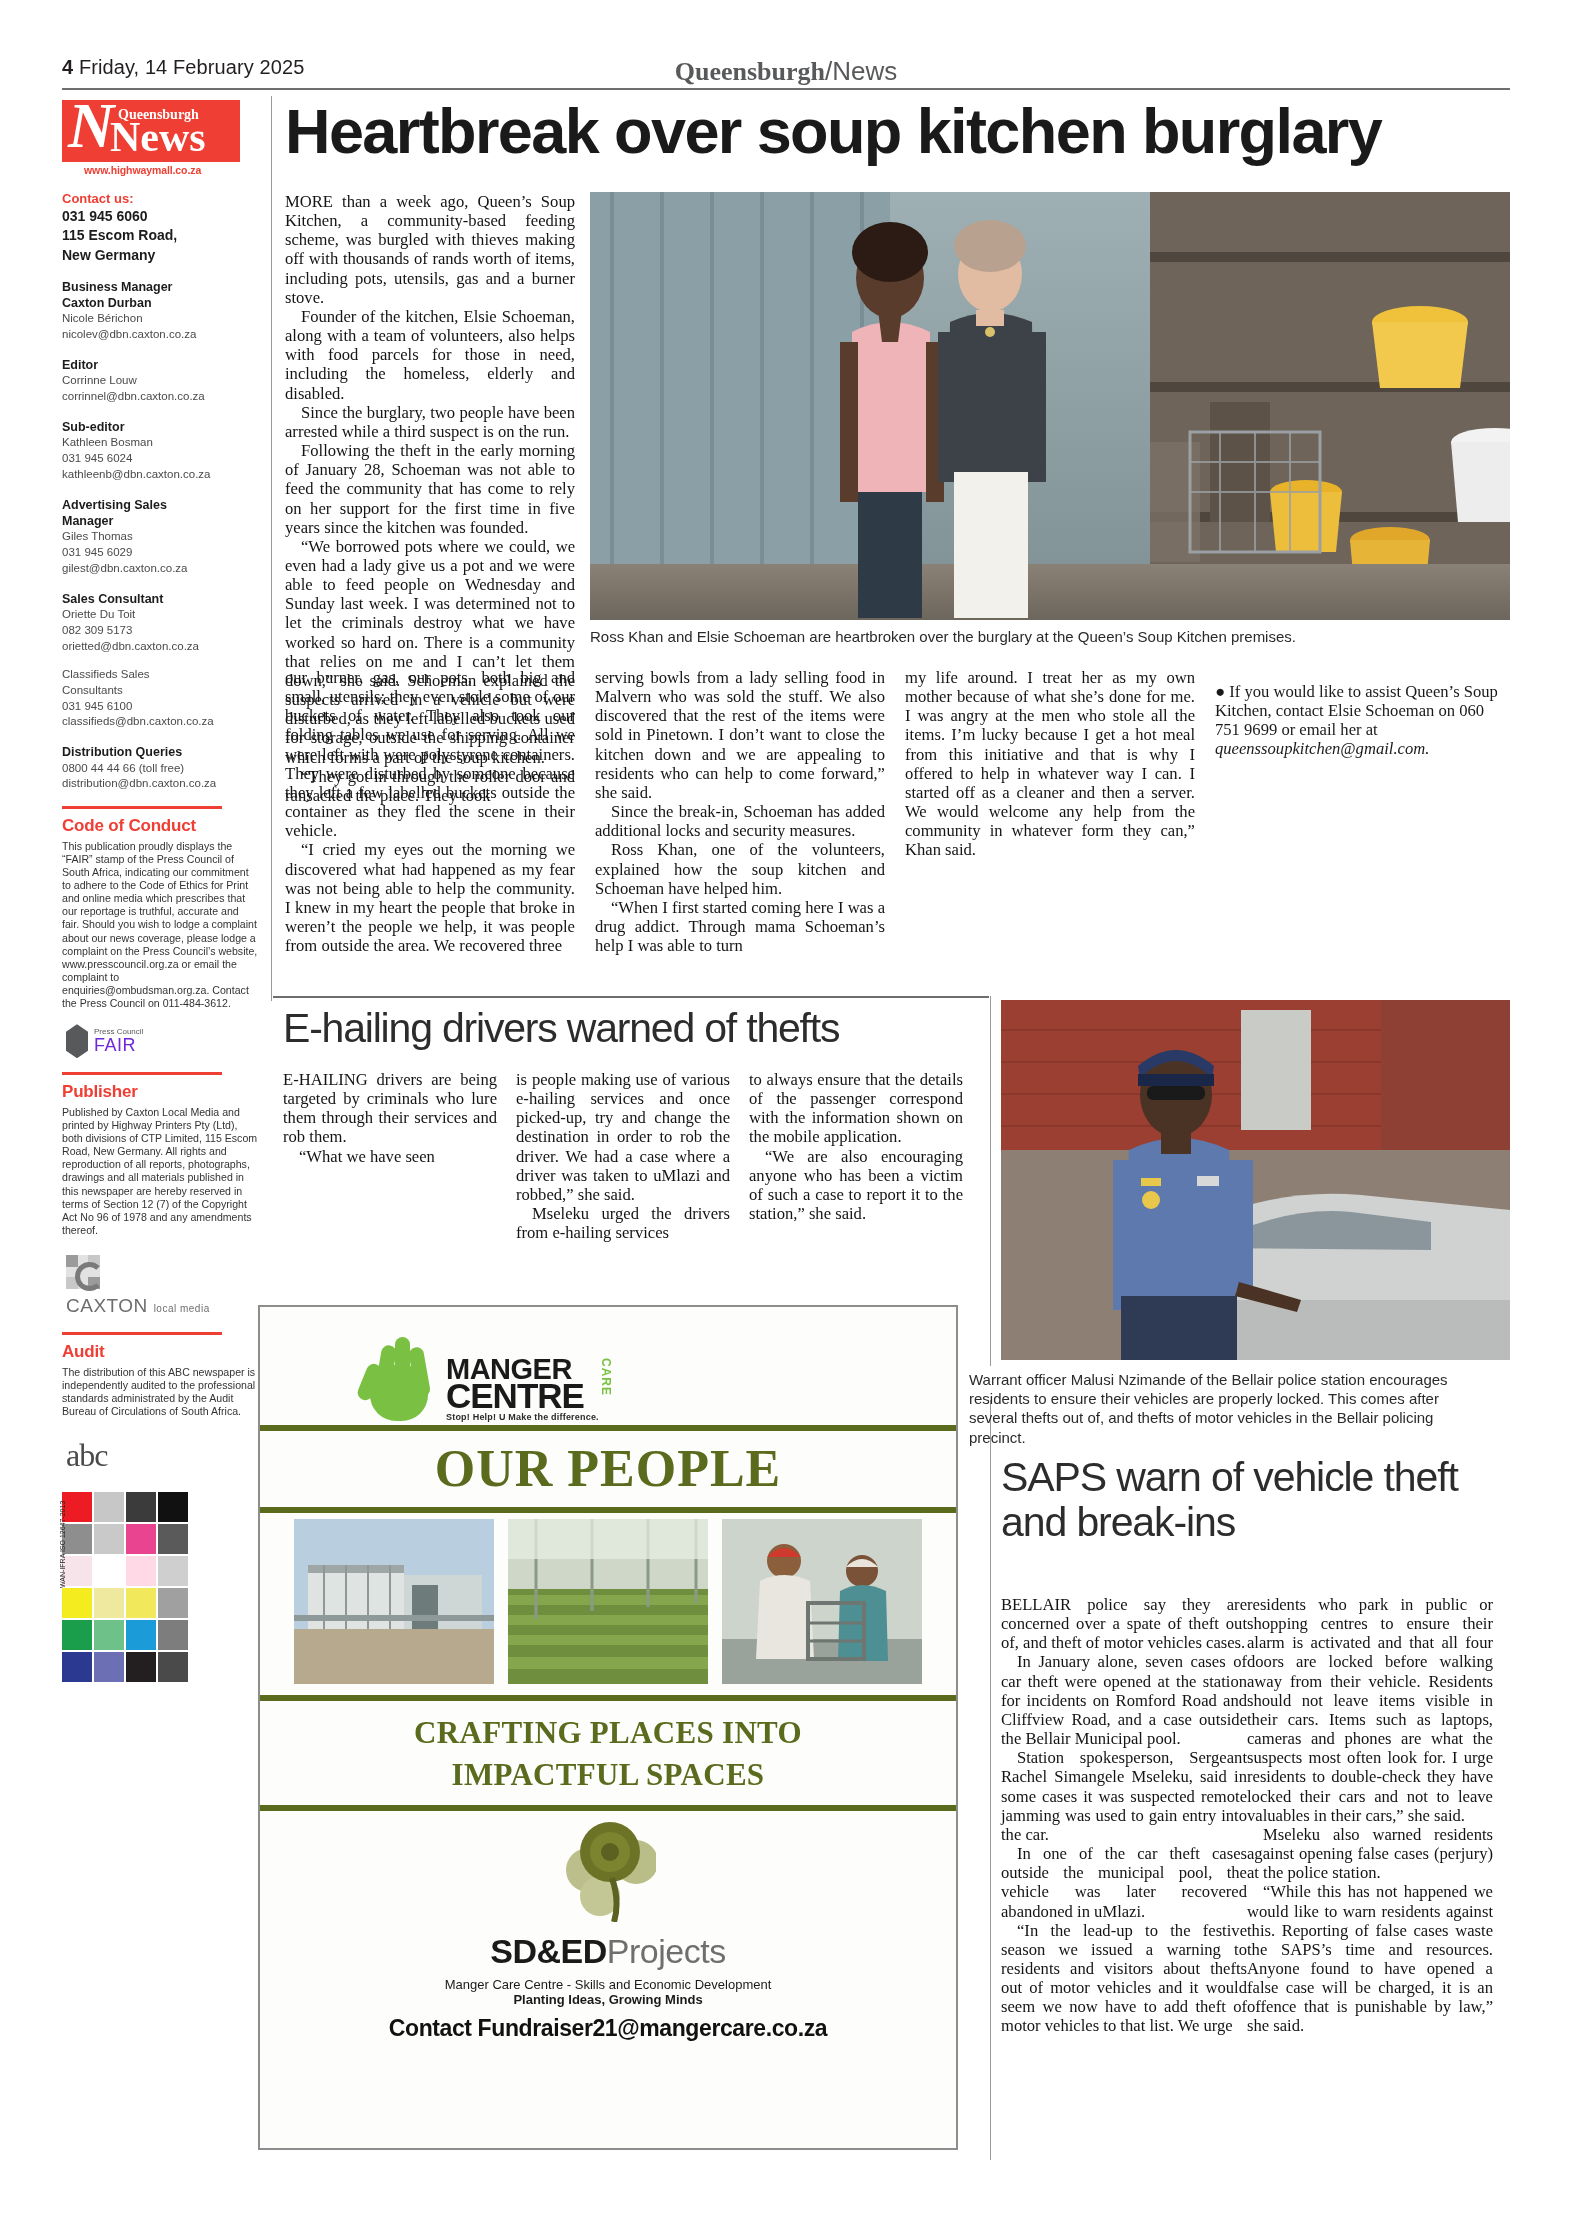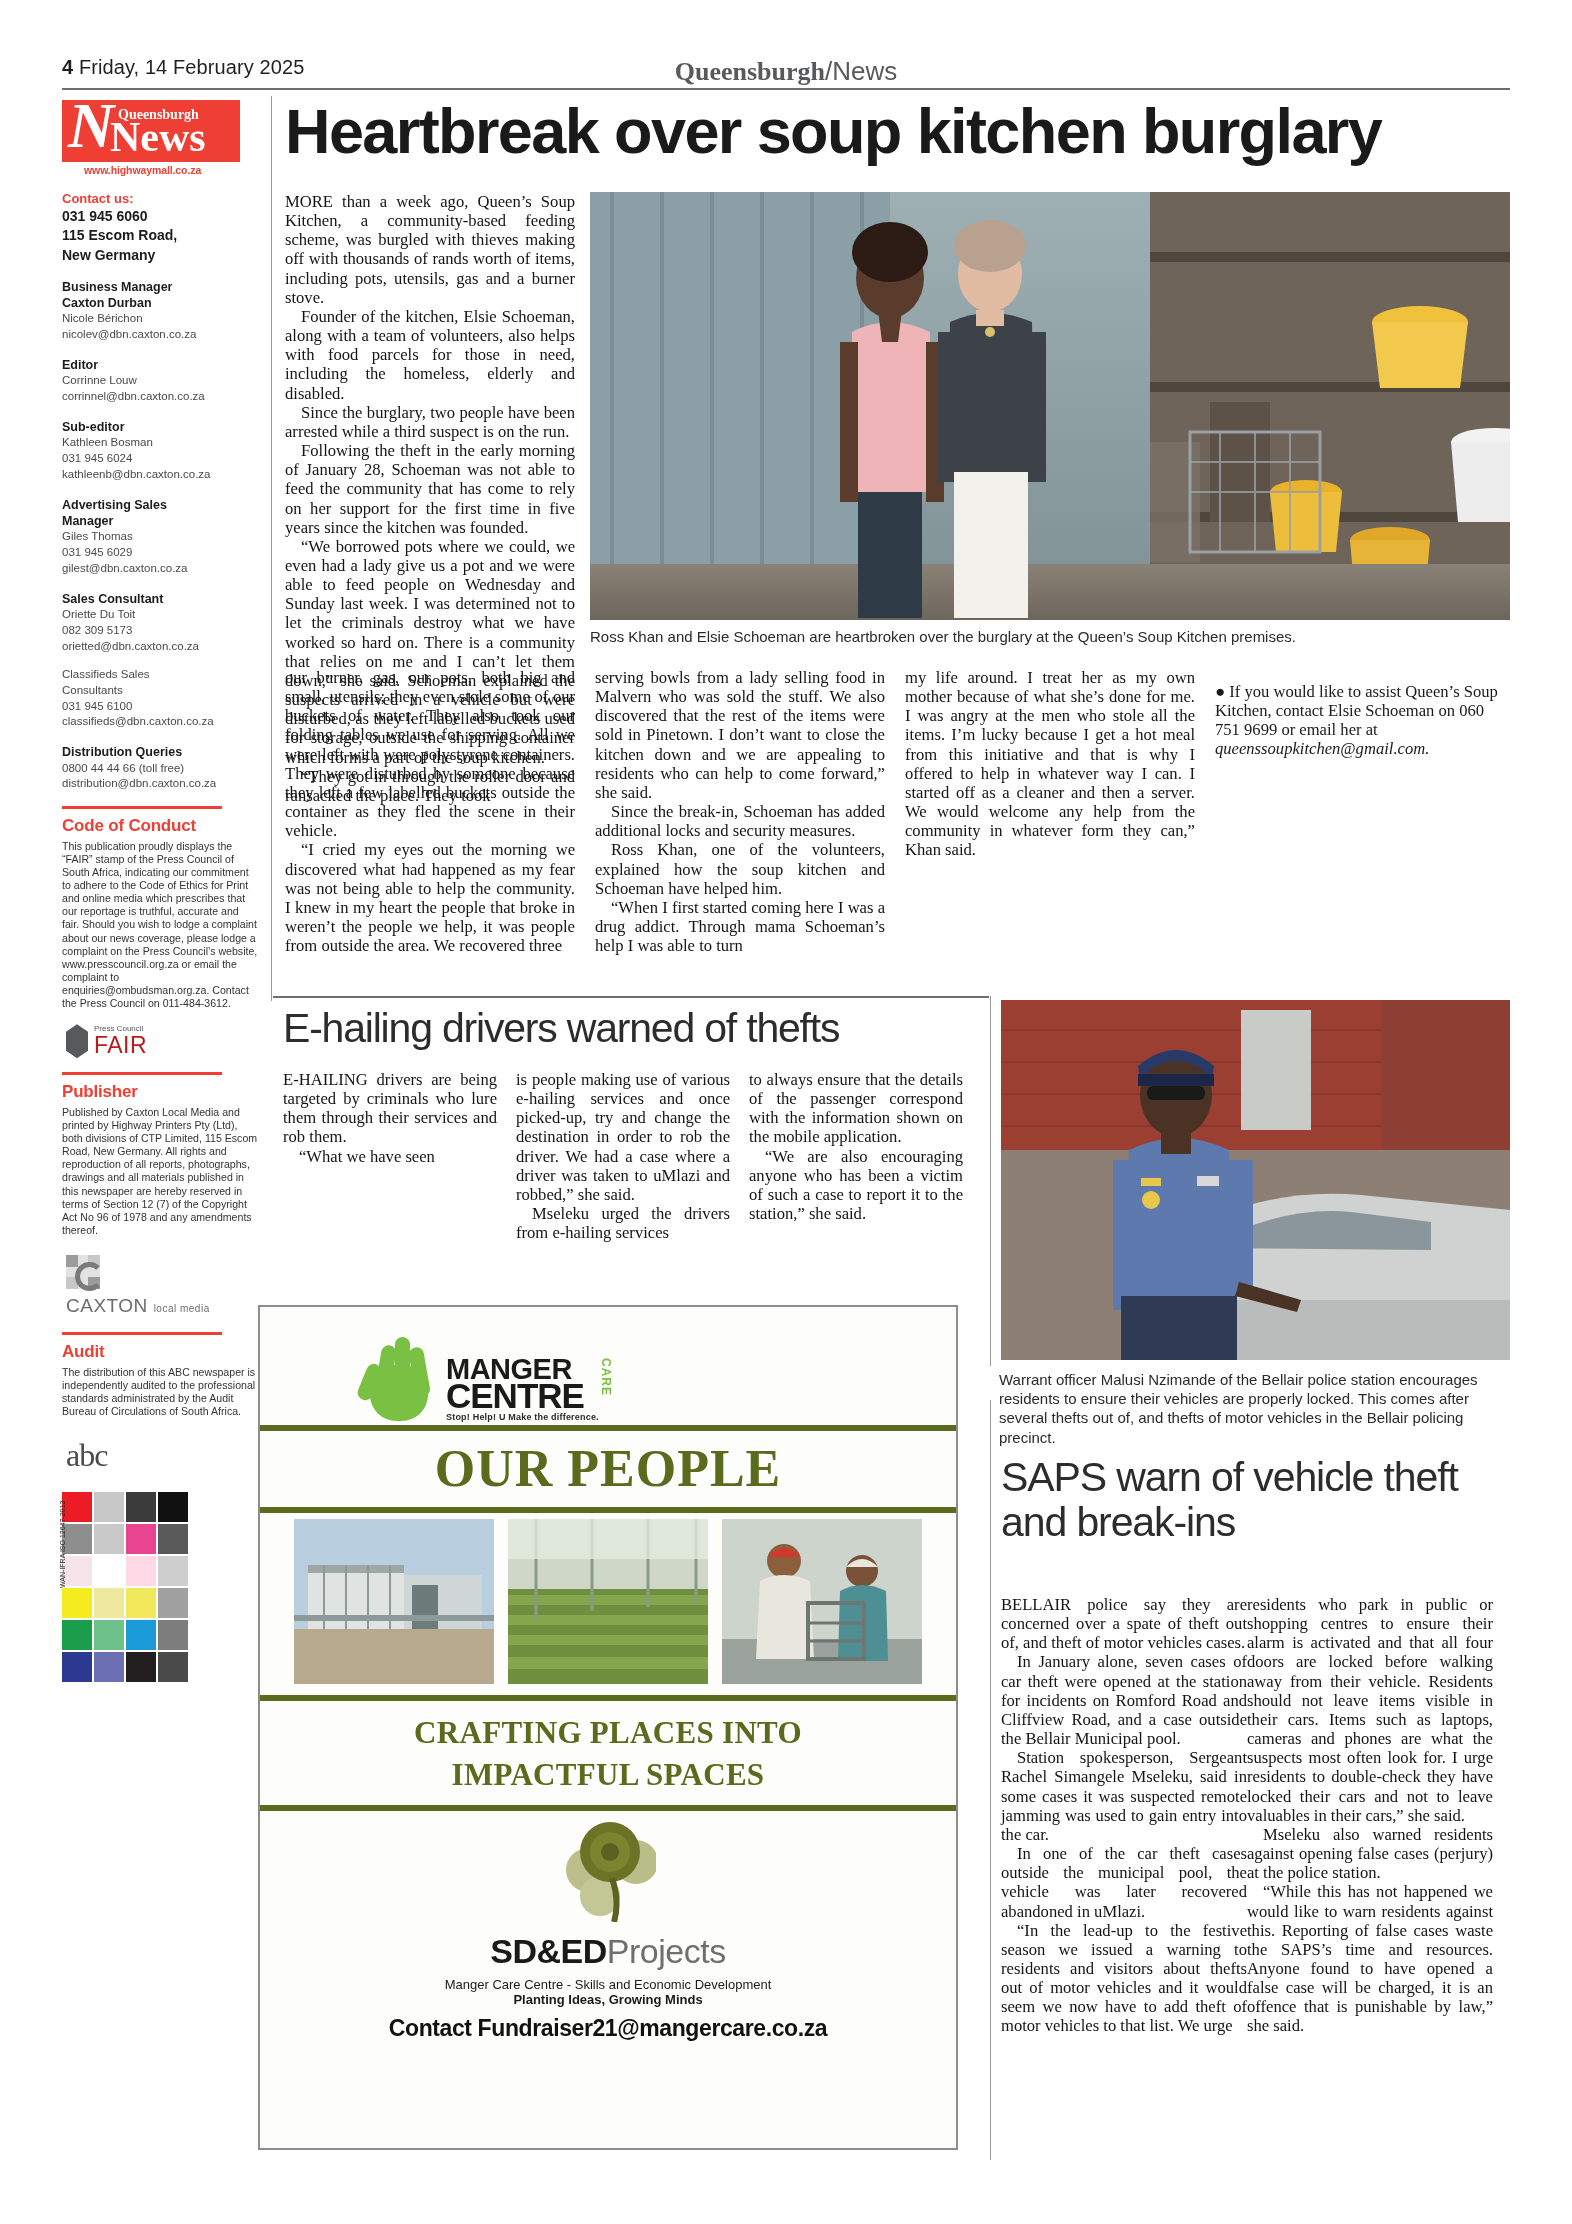--- a/index.html
+++ b/index.html
@@ -66,21 +66,21 @@
   .sb-gap { height: 12px; }
   .hr-red { height: 3px; background: #ef3e33; margin: 14px 0 6px 0; width: 160px; }
   .sb-title-red { color:#ef3e33; font-weight: 700; font-size: 17px; letter-spacing: -.2px; }
   .sb-body { font-size: 10.6px; line-height: 1.24; color: #333; margin-top: 2px; }
 
   .fair-logo { margin: 14px 0 6px 4px; display: flex; align-items: center; gap: 6px; }
   .fair-mark { width: 22px; height: 34px; background: #58595b;
     clip-path: polygon(50% 0,100% 22%,100% 78%,50% 100%,0 78%,0 22%); }
   .fair-txt { line-height: 1.05; }
   .fair-small { font-size: 8px; color: #58595b; }
-  .fair-big { font-size: 23px; color: #b91c1c; letter-spacing: .5px; }
+  .fair-big { font-size: 18px; color: #6d28d9; letter-spacing: .5px; }
 
   .caxton-logo { margin: 18px 0 4px 4px; }
   .caxton-sq {
     width: 34px; height: 34px; margin-bottom: 4px;
     background:
       linear-gradient(#9b9b9b,#9b9b9b) 0 0/12px 12px no-repeat,
       linear-gradient(#c8c8c8,#c8c8c8) 22px 0/12px 12px no-repeat,
       linear-gradient(#c8c8c8,#c8c8c8) 0 22px/12px 12px no-repeat,
       linear-gradient(#9b9b9b,#9b9b9b) 22px 22px/12px 12px no-repeat,
       #e2e2e2;
@@ -142,21 +142,21 @@
   .eh-head {
     position: absolute; top: 1005px; left: 283px; width: 700px;
     font-size: 41px; font-weight: 400; letter-spacing: -1.2px; color: #2c2c2c;
   }
   .eh-cols { position: absolute; top: 1070px; left: 283px; width: 700px;
     display: flex; gap: 19px; }
   .eh-cols .col { width: 214px; }
 
   .cop-photo { position: absolute; top: 1000px; left: 1001px; width: 509px; height: 360px;
     background:#8f8f8f; overflow:hidden; }
-  .cop-caption { position: absolute; top: 1370px; left: 999px; width: 509px;
+  .cop-caption { position: absolute; top: 1370px; left: 969px; width: 509px;
     font-size: 15px; line-height: 1.28; color:#2a2a2a; }
 
   
   .saps-head { position: absolute; top: 1455px; left: 1001px; width: 512px;
     font-size: 41px; font-weight: 400; letter-spacing: -1.1px; line-height: 1.1; color:#2c2c2c; }
   .saps-cols { position:absolute; top: 1595px; left: 1001px; width: 512px;
     display:flex; }
   .saps-cols .col { width: 246px; }
 
   

